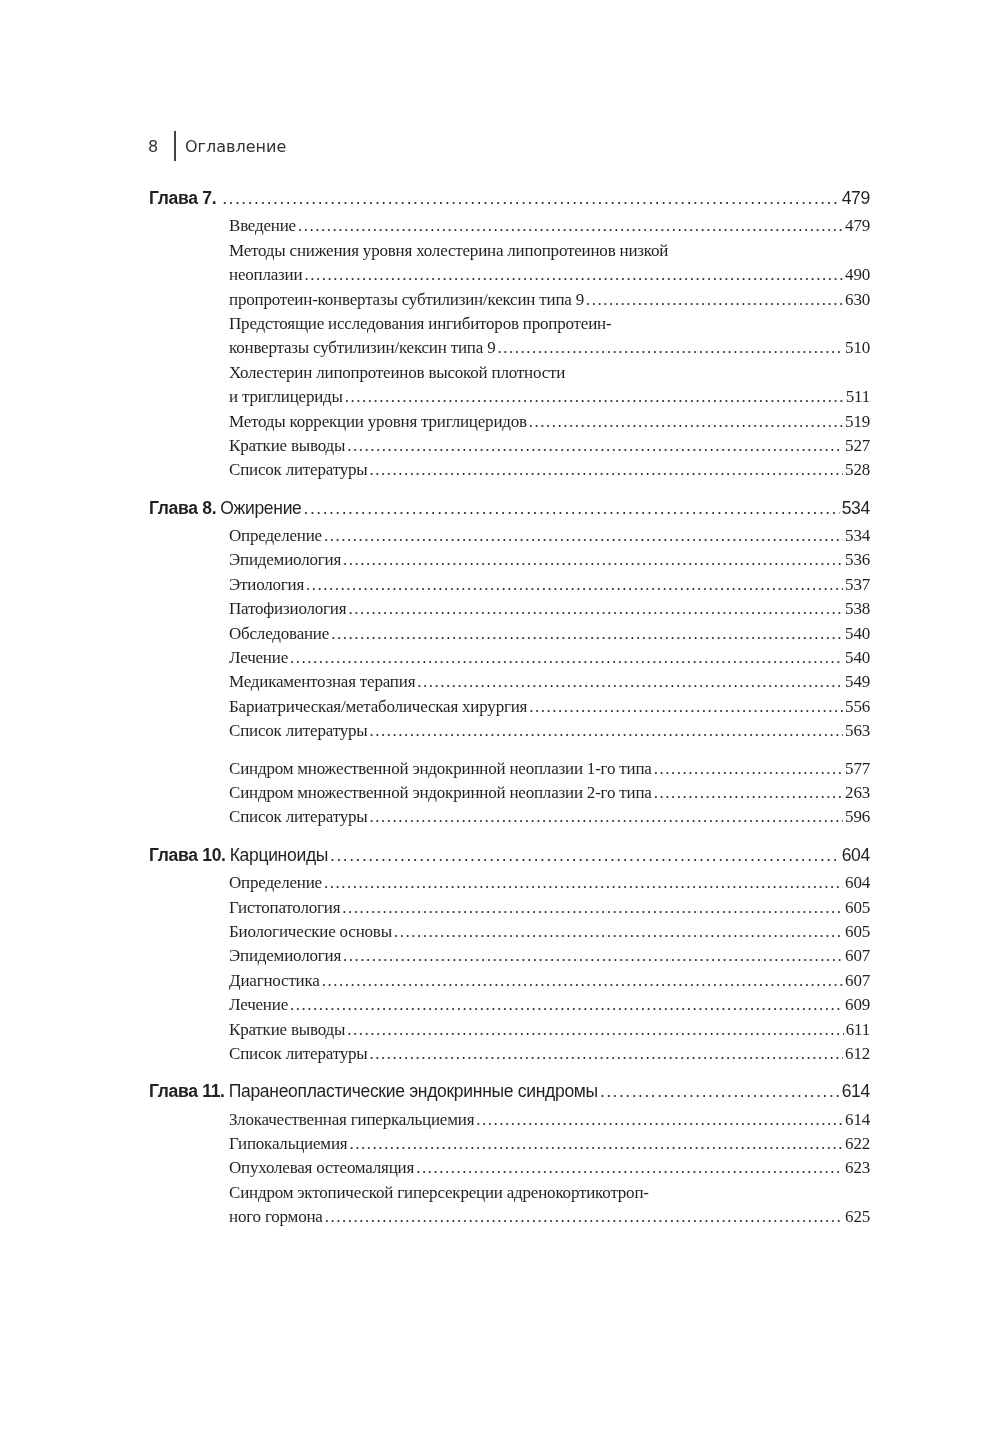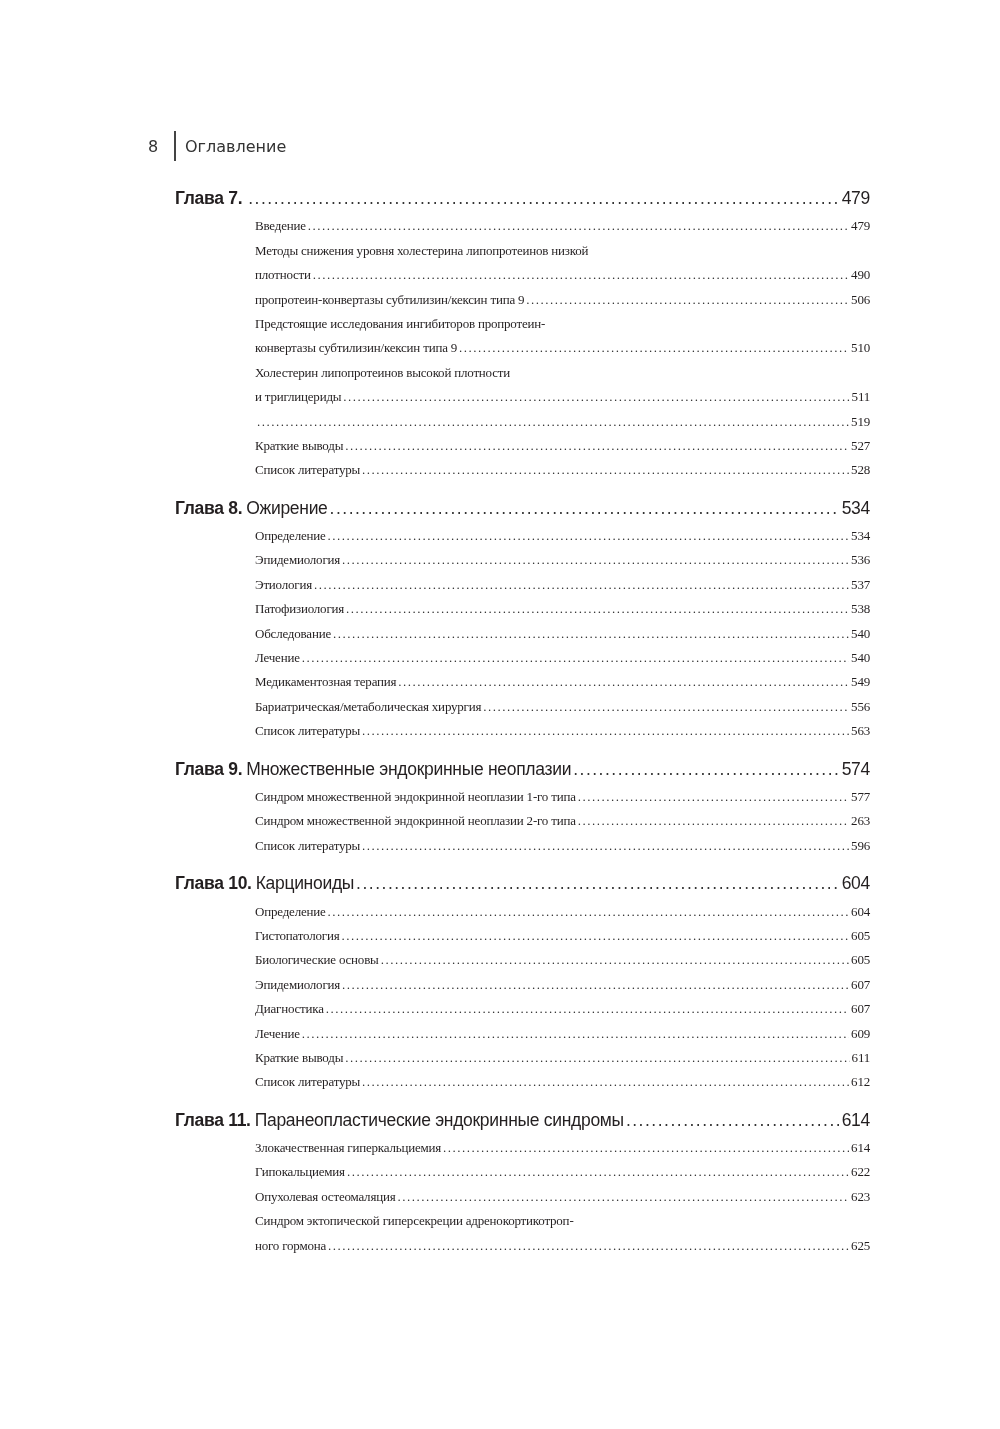--- a/index.html
+++ b/index.html
@@ -2,24 +2,24 @@
 <html><head>
 <meta charset="utf-8">
 <style>
   html, body { margin: 0; padding: 0; background: #ffffff; }
   body { width: 1000px; height: 1429px; position: relative; overflow: hidden; color: #231f20; }
   .header { position: absolute; left: 148px; top: 131px; height: 30px; display: flex; align-items: center; font-family: "DejaVu Sans", sans-serif; font-size: 16px; color: #333; }
   .header .pnum { width: 26px; }
   .header .vbar { width: 2px; height: 30px; background: #444; margin-right: 9px; }
   .toc { position: absolute; left: 149px; top: 186px; width: 721px; }
   .chapter { margin-bottom: 13px; }
-  .line { display: flex; align-items: baseline; white-space: nowrap; height: 24.4px; line-height: 24.4px; margin-left: 26px; }
+  .line { display: flex; align-items: baseline; white-space: nowrap; height: 24.4px; line-height: 24.4px; }
   .ch-line { font-family: "Liberation Sans", sans-serif; font-size: 17.5px; margin-bottom: 4px; letter-spacing: -0.3px; }
   .ch-line .label { font-weight: bold; margin-right: 4px; }
-  .sec { padding-left: 80px; font-family: "Liberation Serif", serif; font-size: 13px; letter-spacing: -0.2px; }
+  .sec { padding-left: 80px; font-family: "Liberation Serif", serif; font-size: 17px; letter-spacing: -0.2px; }
   .sec .text-only { white-space: nowrap; }
   .dots { flex: 1; overflow: hidden; margin: 0 2px; letter-spacing: 1.5px; color: #333; }
   .dots::after { content: "................................................................................................................................................................................................................"; }
   .page { text-align: center; }
 </style>
 </head>
 <body>
 
 <div class="header">
   <span class="pnum">8</span>
@@ -39,30 +39,30 @@
           <span>Введение</span>
           <span class="dots"></span>
           <span class="page">479</span>
         </div>
       </div>
       <div>
         <div class="line sec">
           <span class="text-only">Методы снижения уровня холестерина липопротеинов низкой</span>
         </div>
         <div class="line sec">
-          <span>плотности</span>
+          <span>неоплазии</span>
           <span class="dots"></span>
           <span class="page">490</span>
         </div>
       </div>
       <div>
         <div class="line sec">
           <span>пропротеин-конвертазы субтилизин/кексин типа 9</span>
           <span class="dots"></span>
-          <span class="page">506</span>
+          <span class="page">630</span>
         </div>
       </div>
       <div>
         <div class="line sec">
           <span class="text-only">Предстоящие исследования ингибиторов пропротеин-</span>
         </div>
         <div class="line sec">
           <span>конвертазы субтилизин/кексин типа 9</span>
           <span class="dots"></span>
           <span class="page">510</span>
@@ -73,20 +73,21 @@
           <span class="text-only">Холестерин липопротеинов высокой плотности</span>
         </div>
         <div class="line sec">
           <span>и триглицериды</span>
           <span class="dots"></span>
           <span class="page">511</span>
         </div>
       </div>
       <div>
         <div class="line sec">
+          <span>Методы коррекции уровня триглицеридов</span>
           <span class="dots"></span>
           <span class="page">519</span>
         </div>
       </div>
       <div>
         <div class="line sec">
           <span>Краткие выводы</span>
           <span class="dots"></span>
           <span class="page">527</span>
         </div>
@@ -164,26 +165,20 @@
       </div>
       <div>
         <div class="line sec">
           <span>Список литературы</span>
           <span class="dots"></span>
           <span class="page">563</span>
         </div>
       </div>
     </div>
     <div class="chapter">
-      <div class="line ch-line">
-        <span class="label">Глава 9.</span>
-        <span>Множественные эндокринные неоплазии</span>
-        <span class="dots"></span>
-        <span class="page">574</span>
-      </div>
       <div>
         <div class="line sec">
           <span>Синдром множественной эндокринной неоплазии 1-го типа</span>
           <span class="dots"></span>
           <span class="page">577</span>
         </div>
       </div>
       <div>
         <div class="line sec">
           <span>Синдром множественной эндокринной неоплазии 2-го типа</span>

